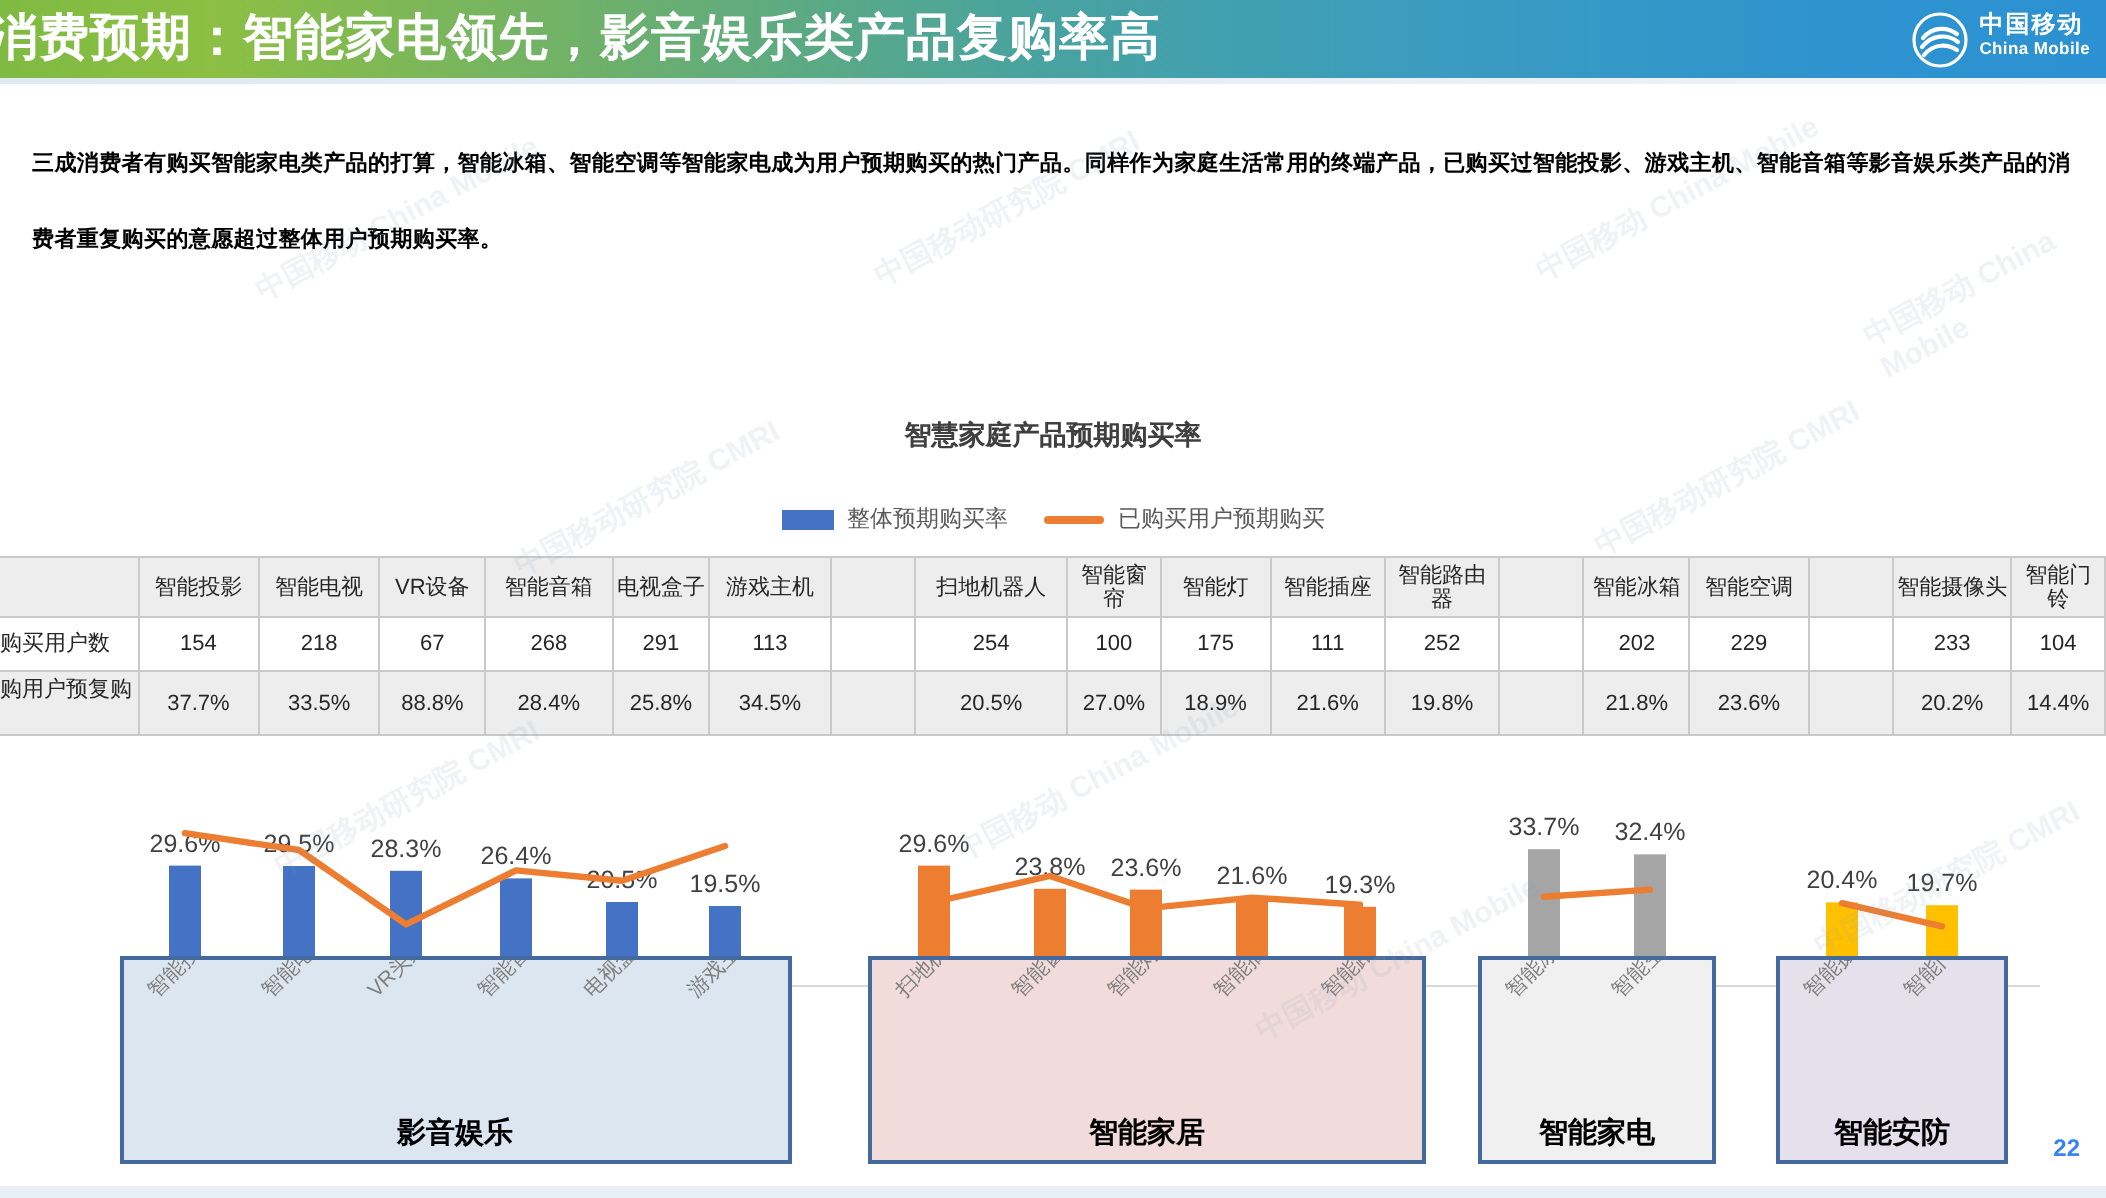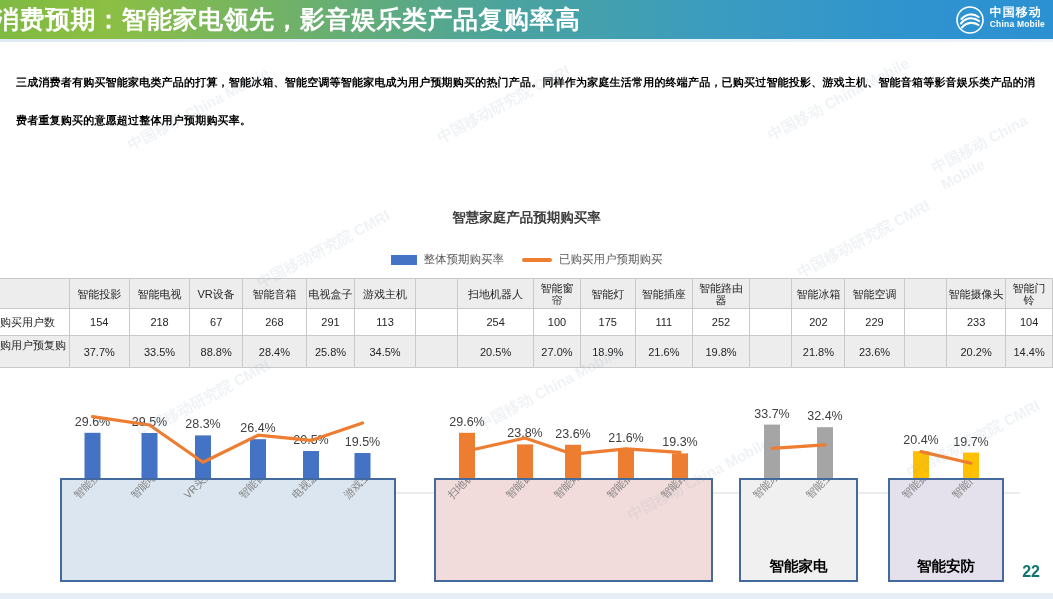--- a/index.html
+++ b/index.html
@@ -95,21 +95,21 @@
     transform: rotate(-45deg);
   }
   .group-title {
     position: absolute; left: 0; bottom: 4px; width: 100%;
     text-align: center; font-size: 14.5px; font-weight: bold; color: #000000;
   }
 
   
   #page-number {
     position: absolute; right: 13px; bottom: 18px;
-    font-size: 16px; font-weight: bold; color: #0f766e;
+    font-size: 12px; font-weight: bold; color: #3b82f6;
   }
   #footer-line {
     position: absolute; left:0; bottom: 0; width:1053px; height: 6px;
     background: #e8eef5;
   }
 
   
   .wm { position:absolute; color: rgba(140,160,180,.13); font-size: 15px;
         font-weight:bold; pointer-events:none; transform: rotate(-28deg); }
 </style>
@@ -264,29 +264,31 @@
 <div id="groups-layer">
     <div class="group-box" style="left: 59.5px; top: 478px; width: 336px; height: 104px; background: rgb(220, 230, 241); border-color: rgb(68, 105, 157);">
       <div class="group-cats">
         <span class="cat-label" style="left: 19px; top: 8px;">智能投影</span>
         <span class="cat-label" style="left: 76px; top: 8px;">智能电视</span>
         <span class="cat-label" style="left: 129.5px; top: 8px;">VR头戴设备</span>
         <span class="cat-label" style="left: 184.5px; top: 8px;">智能音箱</span>
         <span class="cat-label" style="left: 237.5px; top: 8px;">电视盒子</span>
         <span class="cat-label" style="left: 289px; top: 8px;">游戏主机</span>
       </div>
+      <div class="group-title">影音娱乐</div>
     </div>
     <div class="group-box" style="left: 434px; top: 478px; width: 279px; height: 104px; background: rgb(242, 220, 219); border-color: rgb(68, 105, 157);">
       <div class="group-cats">
         <span class="cat-label" style="left: 19px; top: 8px;">扫地机器人</span>
         <span class="cat-label" style="left: 77px; top: 8px;">智能窗帘</span>
         <span class="cat-label" style="left: 125px; top: 8px;">智能灯</span>
         <span class="cat-label" style="left: 178px; top: 8px;">智能插座</span>
         <span class="cat-label" style="left: 232px; top: 8px;">智能路由器</span>
       </div>
+      <div class="group-title">智能家居</div>
     </div>
     <div class="group-box" style="left: 739px; top: 478px; width: 119px; height: 104px; background: rgb(240, 240, 240); border-color: rgb(68, 105, 157);">
       <div class="group-cats">
         <span class="cat-label" style="left: 19px; top: 8px;">智能冰箱</span>
         <span class="cat-label" style="left: 72px; top: 8px;">智能空调</span>
       </div>
       <div class="group-title">智能家电</div>
     </div>
     <div class="group-box" style="left: 888px; top: 478px; width: 116px; height: 104px; background: rgb(228, 224, 236); border-color: rgb(68, 105, 157);">
       <div class="group-cats">

